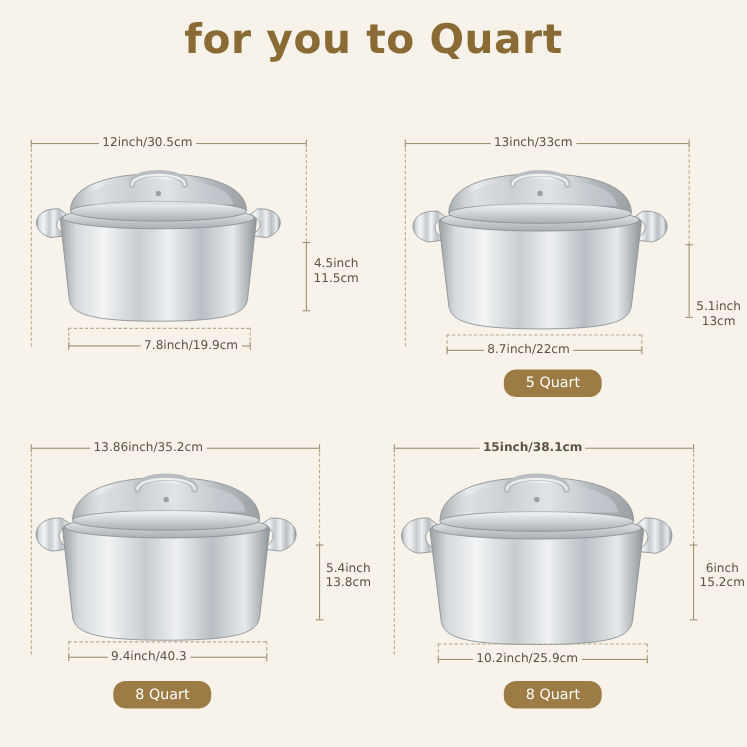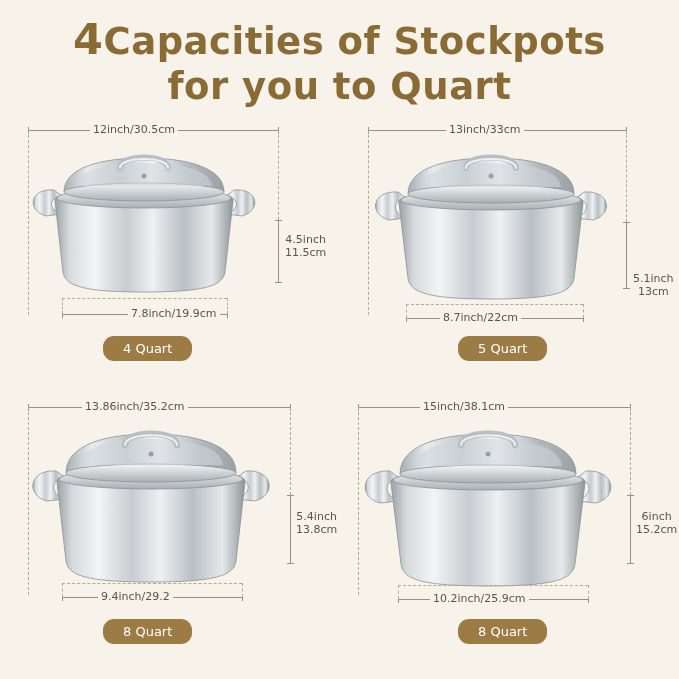--- a/index.html
+++ b/index.html
@@ -115,23 +115,20 @@
     position: absolute;
   }
   svg { display: block; }
 </style>
 </head>
 <body>
 
 <div class="page">
 
   <div class="title">
-    <span class="line1">
-      <span class="big">4</span><span>Capacities of Stockpots</span>
-    </span>
     <span class="line2">for you to Quart</span>
   </div>
 
   <div class="grid">
 
     <div class="cell c1">
 
       <div class="solidh" style="left:28px; top:18px; width:250px;"></div>
       <div class="tick" style="left:28px; top:15px;"></div>
       <div class="tick" style="left:278px; top:15px;"></div>
@@ -192,21 +189,20 @@
       </div>
 
       <div class="hline" style="left:62px; top:186px; width:165px;"></div>
       <div class="solidh" style="left:62px; top:202px; width:165px;"></div>
       <div class="tick" style="left:62px; top:199px;"></div>
       <div class="tick" style="left:227px; top:199px;"></div>
       <div class="vline" style="left:62px; top:186px; height:16px;"></div>
       <div class="vline" style="left:227px; top:186px; height:16px;"></div>
       <div class="dim-label" style="left:88px; top:195px;margin-left:40px;">7.8inch/19.9cm</div>
 
-      <div class="badge" style="left:103px; top:224px;">4 Quart</div>
     </div>
 
     <div class="cell c2">
       <div class="solidh" style="left:28px; top:18px; width:258px;"></div>
       <div class="tick" style="left:28px; top:15px;"></div>
       <div class="tick" style="left:286px; top:15px;"></div>
       <div class="dim-label" style="left:106px; top:11px;">13inch/33cm</div>
       <div class="vline" style="left:28px; top:18px; height:185px;"></div>
       <div class="vline" style="left:286px; top:18px; height:92px;"></div>
 
@@ -322,30 +318,30 @@
         <span>5.4inch</span><br>
         <span>13.8cm</span>
       </div>
 
       <div class="hline" style="left:62px; top:196px; width:180px;"></div>
       <div class="solidh" style="left:62px; top:210px; width:180px;"></div>
       <div class="tick" style="left:62px; top:207px;"></div>
       <div class="tick" style="left:242px; top:207px;"></div>
       <div class="vline" style="left:62px; top:196px; height:14px;"></div>
       <div class="vline" style="left:242px; top:196px; height:14px;"></div>
-      <div class="dim-label" style="left:98px; top:203px;">9.4inch/29.2</div>
+      <div class="dim-label" style="left:98px; top:203px;">9.4inch/40.3</div>
 
       <div class="badge" style="left:103px; top:232px;">8 Quart</div>
     </div>
 
     <div class="cell c4">
       <div class="solidh" style="left:18px; top:20px; width:272px;"></div>
       <div class="tick" style="left:18px; top:17px;"></div>
       <div class="tick" style="left:290px; top:17px;"></div>
-      <div class="dim-label" style="left:80px; top:13px;">15inch/38.1cm</div>
+      <div class="dim-label" style="left:96px; top:13px;font-weight:bold;">15inch/38.1cm</div>
       <div class="vline" style="left:18px; top:20px; height:188px;"></div>
       <div class="vline" style="left:290px; top:20px; height:88px;"></div>
 
       <div class="pot-wrap" style="left:12px; top:40px;">
         <svg width="288" height="175" viewBox="0 0 288 175">
           <defs>
             <linearGradient id="body4" x1="0" y1="0" x2="1" y2="0">
               <stop offset="0%" stop-color="#9aa0a4"></stop>
               <stop offset="8%" stop-color="#d7dadd"></stop>
               <stop offset="22%" stop-color="#f2f4f5"></stop>

